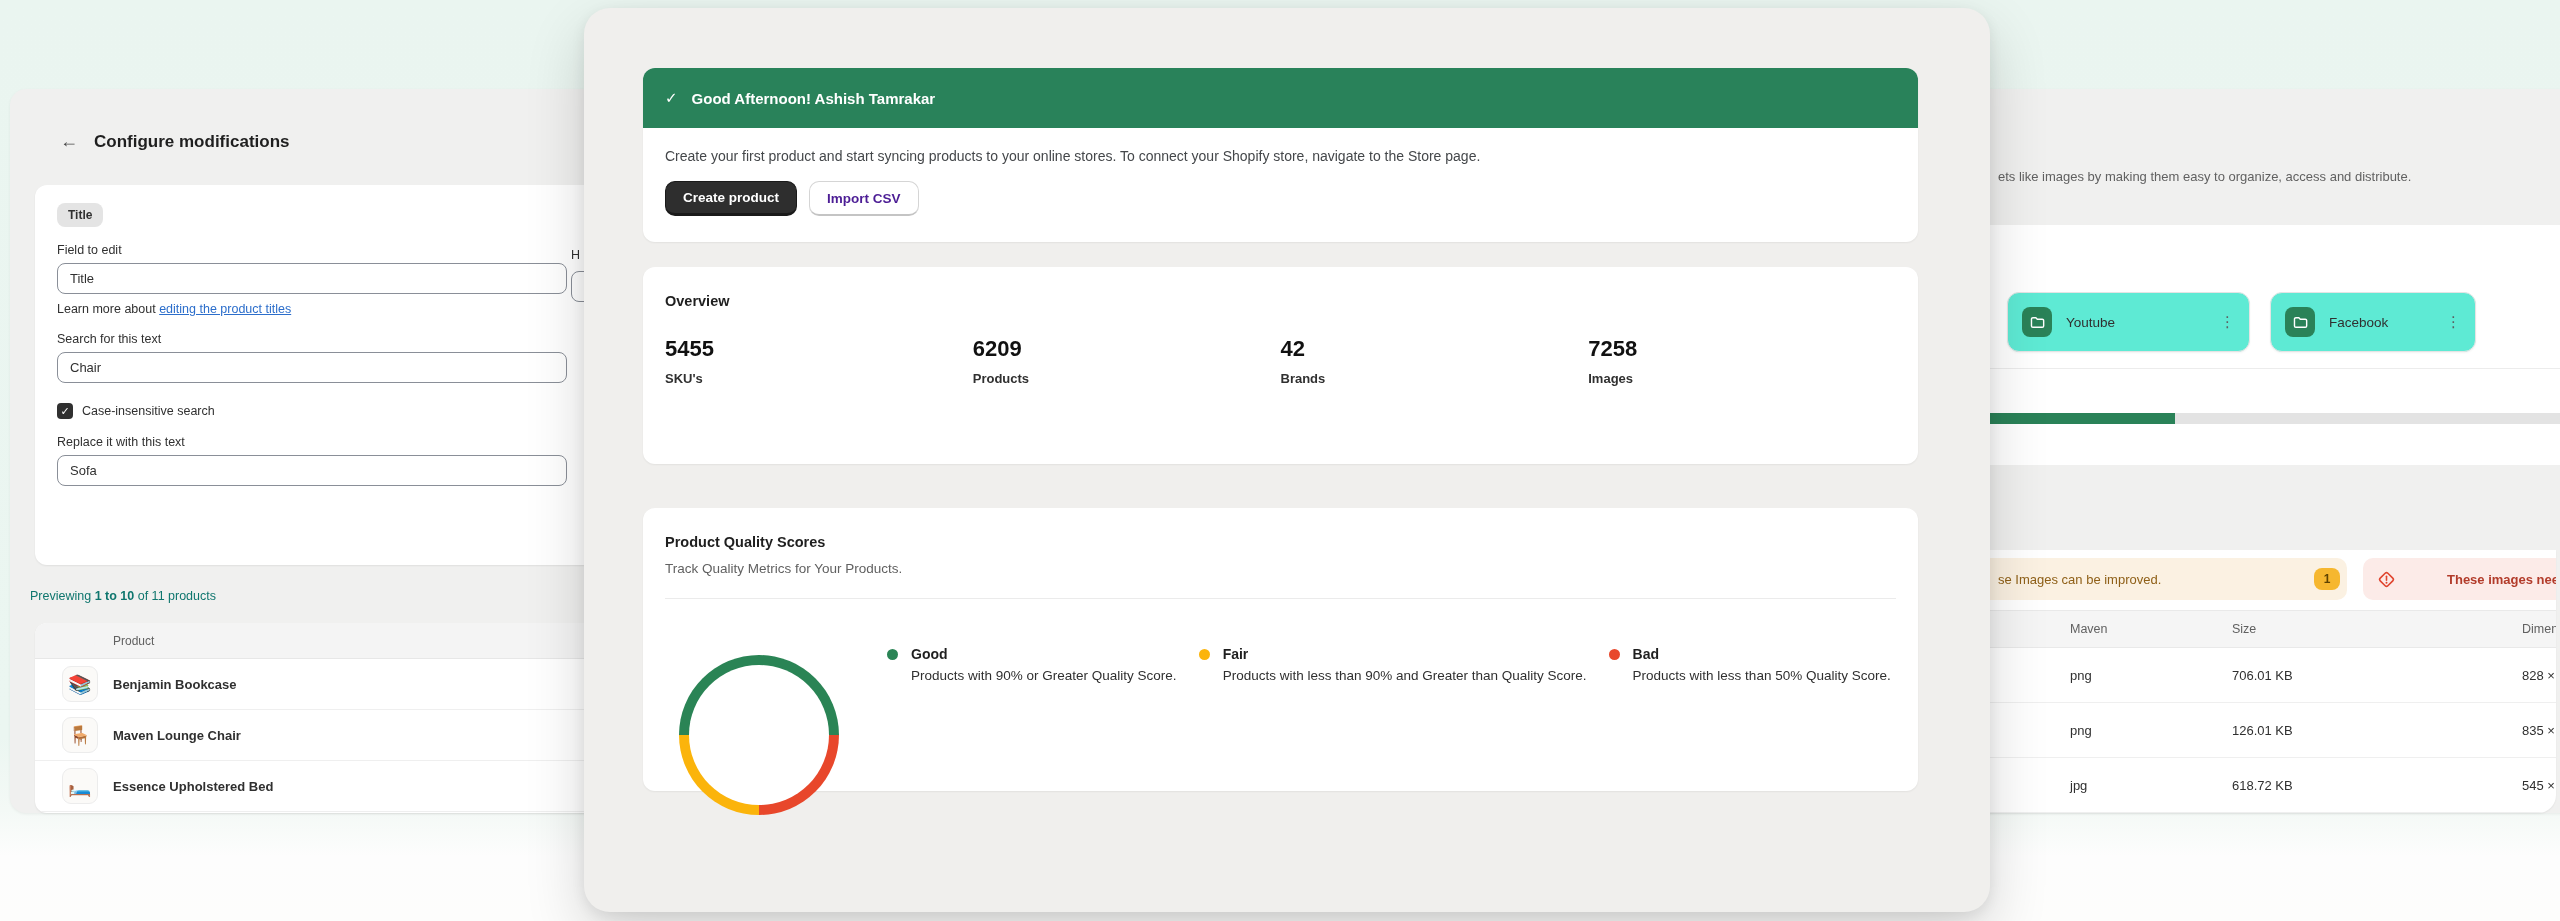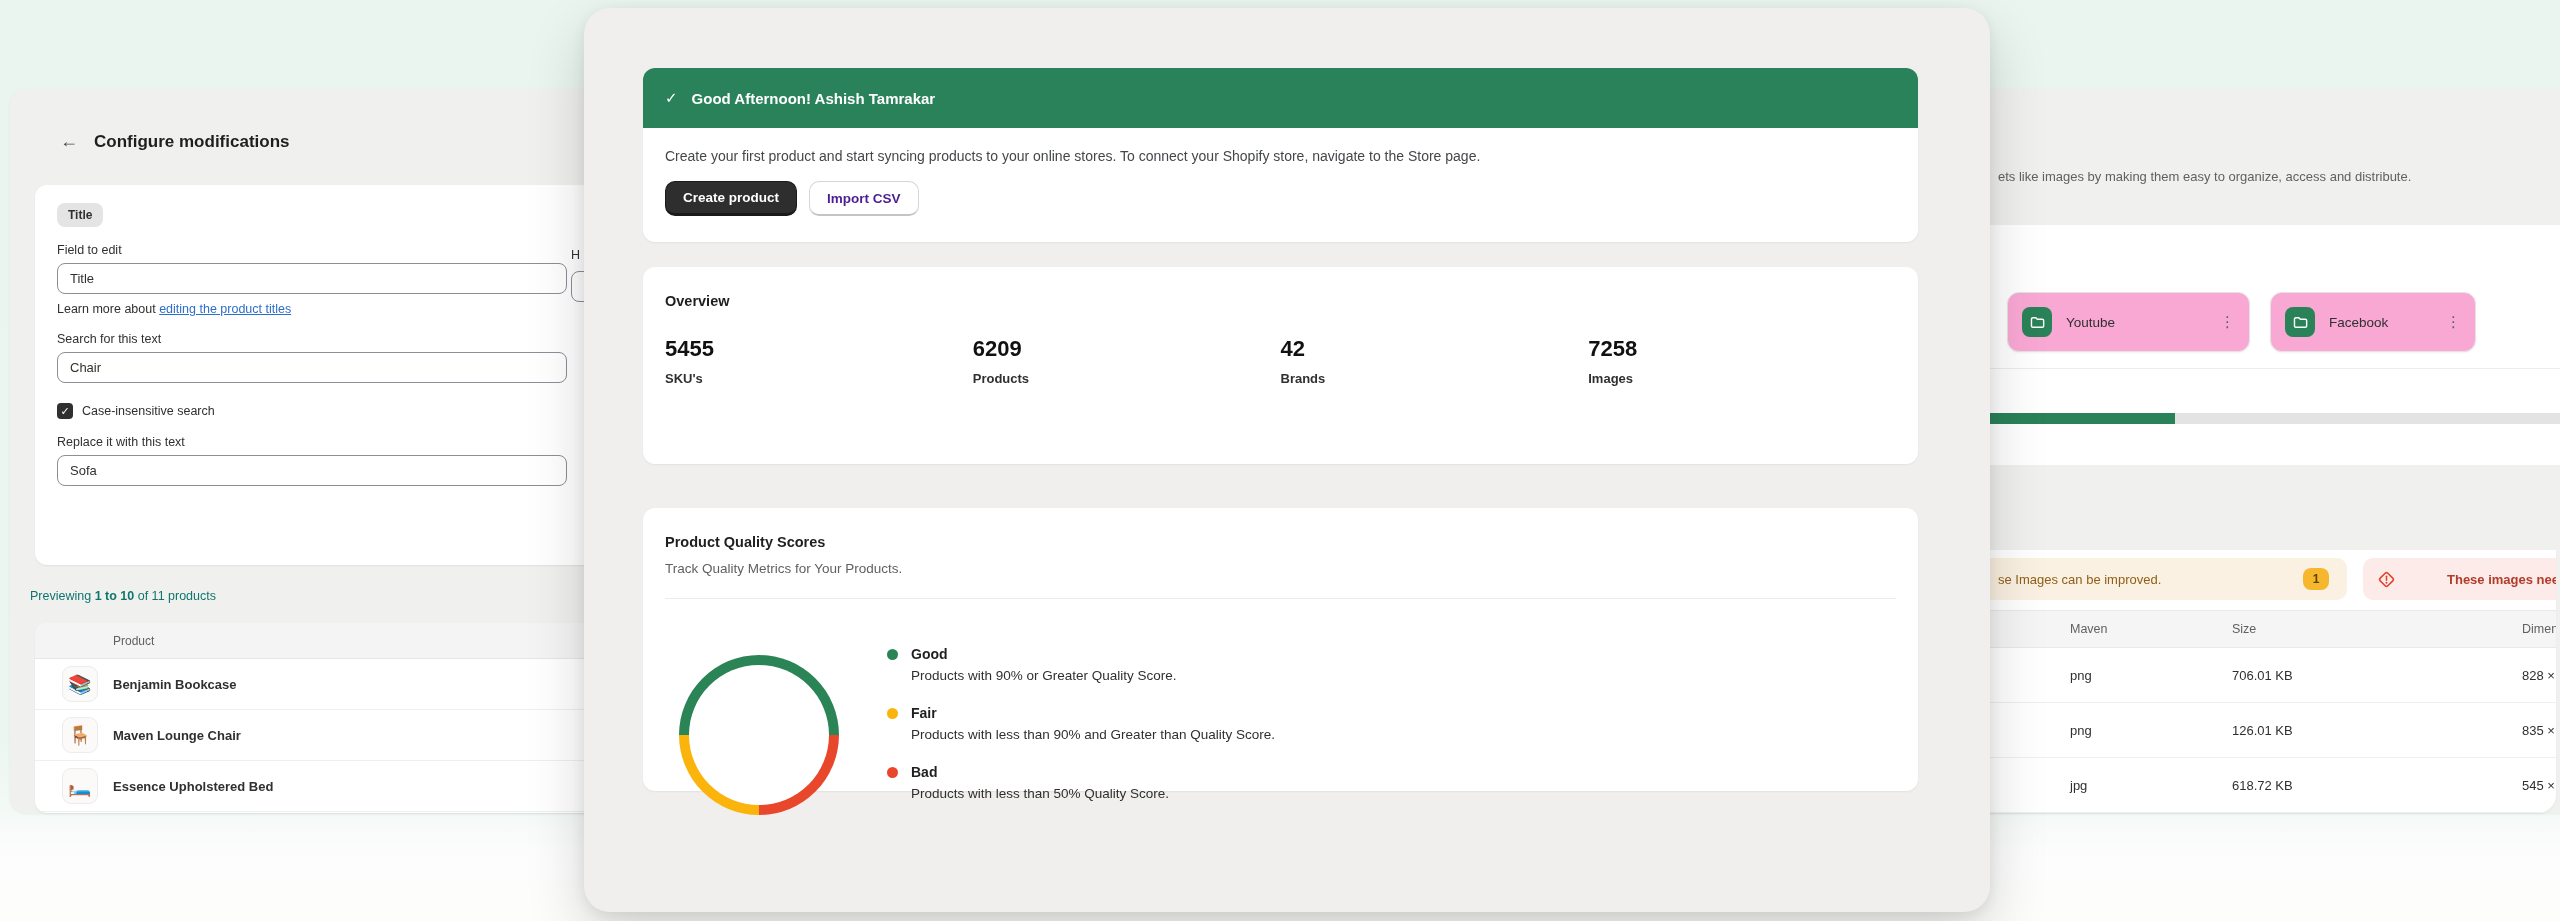--- a/index.html
+++ b/index.html
@@ -74,48 +74,48 @@
   .sec-sub { font-size:13.5px; color:#616161; margin-top:11px; }
   .stats-row { display:flex; margin-top:27px; }
   .stat { flex:1; text-align:left; }
   .stat-value { font-size:22px; font-weight:bold; color:#111; }
   .stat-label { font-size:13px; color:#303030; margin-top:9px; font-weight:600; }
 
   .card-quality { top:500px; height:283px; padding:26px 22px; }
   .q-divider { border:none; border-top:1px solid #EBEBEB; margin-top:22px; }
   .donut { position:absolute; left:36px; top:147px; width:160px; height:160px; border-radius:50%; }
   .donut::after { content:""; position:absolute; inset:10px; background:#fff; border-radius:50%; }
-  .legend { position:absolute; left:244px; top:138px; display:flex; flex-direction:column; gap:22px; }
+  .legend { position:absolute; left:244px; top:138px; display:flex; flex-direction:row; gap:22px; }
   .leg-item .leg-top { display:flex; align-items:center; gap:13px; }
   .leg-dot { width:11px; height:11px; border-radius:50%; }
   .leg-label { font-size:14px; font-weight:bold; color:#1f1f1f; }
   .leg-desc { font-size:13.5px; color:#303030; margin-left:24px; margin-top:6px; }
 
   
   .rp-desc { position:absolute; left:68px; top:80px; font-size:13px; color:#616161; white-space:nowrap; }
   .rp-white-top { position:absolute; left:0; top:136px; width:680px; height:240px; background:#fff; }
-  .folder-card { position:absolute; top:67px; height:60px; background:#f9a8d4; border:1px solid #E4E4E4;
+  .folder-card { position:absolute; top:67px; height:60px; background:#5eead4; border:1px solid #E4E4E4;
                  border-radius:12px; box-shadow:0 1px 2px rgba(0,0,0,.05); display:flex;
                  align-items:center; padding:0 14px; gap:14px; cursor:pointer; }
   .folder-partial { left:-170px; width:227px; }
   .folder-yt { left:77px;  width:243px; }
   .folder-fb { left:340px; width:206px; }
   .folder-ico { width:30px; height:30px; background:#2A8258; border-radius:8px; display:flex;
                 align-items:center; justify-content:center; flex:none; }
   .folder-name { font-size:13.5px; color:#303030; flex:1; }
   .kebab { color:#5c5f62; font-size:15px; letter-spacing:0; cursor:pointer; }
   .rp-divider { position:absolute; left:0; top:143px; width:680px; border-top:1px solid #ECECEC; }
   .progress { position:absolute; left:0; top:188px; width:680px; height:11px; background:#E3E3E3; }
   .progress-fill { height:100%; background:#2A8258; }
 
   .rp-card-bottom { position:absolute; left:0; top:461px; width:626px; height:263px; background:#fff;
                     border-radius:0 0 18px 0; box-shadow:0 1px 2px rgba(0,0,0,.06); overflow:hidden; }
   .chips { position:absolute; left:10px; top:8px; display:flex; gap:16px; }
   .chip-warn { width:407px; height:42px; background:#FBF1E2; border-radius:10px; display:flex;
-               align-items:center; padding:0 18px 0 58px; }
+               align-items:center; padding:0 7px 0 58px; }
   .chip-warn-text { font-size:13px; color:#8F6018; flex:1; white-space:nowrap; overflow:hidden; }
   .chip-badge { background:#F6B72F; color:#5E4200; font-size:12px; font-weight:bold; min-width:26px;
                 height:22px; border-radius:8px; display:flex; align-items:center; justify-content:center; }
   .chip-crit { width:260px; height:42px; background:#FCEBE8; border-radius:10px 0 0 10px; display:flex;
                align-items:center; padding:0 0 0 14px; gap:10px; }
   .chip-crit-text { font-size:13px; color:#B23B2A; font-weight:600; white-space:nowrap;margin-left:41px; }
   .rtable { position:absolute; left:0; top:60px; width:626px; }
   .rtable-head { height:38px; background:#F5F5F5; border-top:1px solid #E9E9E9; border-bottom:1px solid #E9E9E9;
                  position:relative; font-size:12.5px; color:#616161; }
   .rrow { height:55px; border-bottom:1px solid #EFEFEF; position:relative; font-size:13px; color:#303030; }

